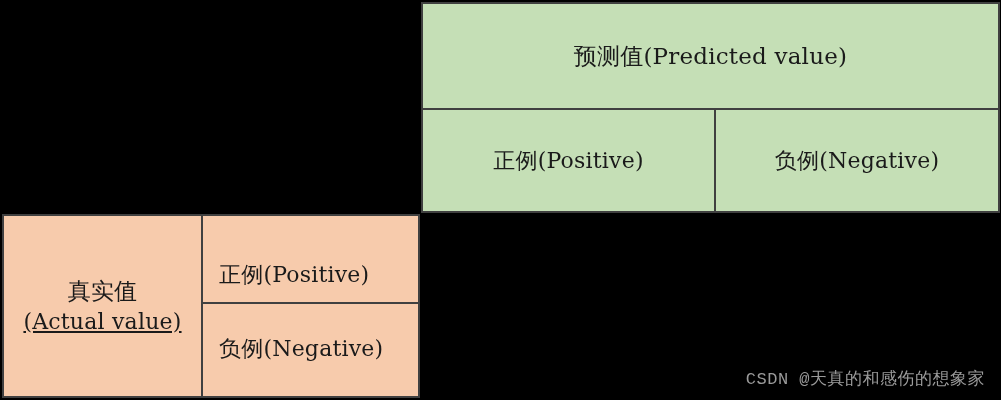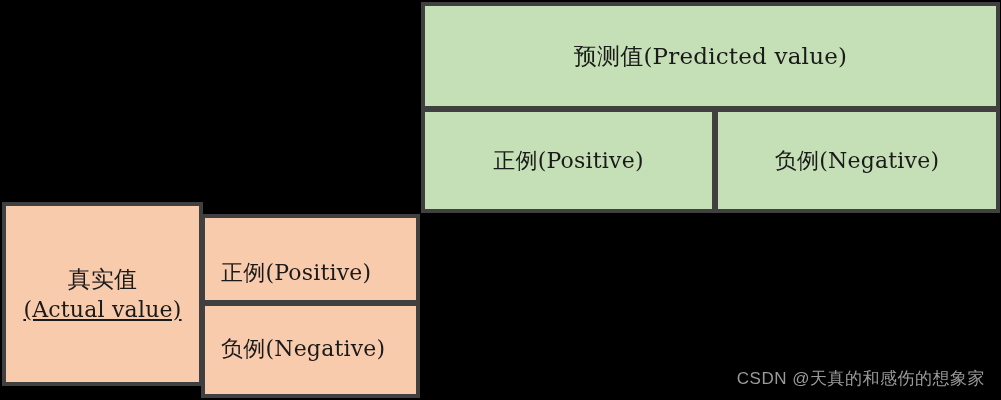--- a/index.html
+++ b/index.html
@@ -13,21 +13,21 @@
     height: 400px;
     background: #000000;
     overflow: hidden;
     font-family: "DejaVu Serif", serif;
   }
 
   
   .cell {
     position: absolute;
     box-sizing: border-box;
-    border: 4px solid #404040;
+    border: 2px solid #404040;
     display: flex;
     align-items: center;
     justify-content: center;
     color: #1a1a1a;
     line-height: 1.25;
     white-space: pre-line;
   }
   .green { background: #c5dfb6; }
   .peach { background: #f7cbac; }
 
@@ -49,21 +49,21 @@
     left: 421px;  top: 108px;
     width: 295px; height: 105px;
   }
   #predicted-negative {
     left: 714px;  top: 108px;
     width: 286px; height: 105px;
   }
 
   
   #actual-header {
-    left: 2px;   top: 202px;
+    left: 2px;   top: 214px;
     width: 201px; height: 184px;
     text-align: center;
     flex-direction: column;
   }
   #actual-header .line { display: block; }
   #actual-header .line1 { font-size: 23px; }
   #actual-header .line2 { font-size: 22px; margin-top: 2px; text-decoration: underline; }
 
   #actual-positive {
     left: 201px; top: 214px;
@@ -79,21 +79,21 @@
     align-items: center;
     padding: 0 0 2px 16px;
   }
 
   
   #watermark {
     position: absolute;
     right: 16px;
     bottom: 10px;
     color: #9a9a9a;
-    font-family: Liberation Sans, sans-serif;
+    font-family: Liberation Mono, monospace;
     font-size: 17px;
     letter-spacing: 0.5px;
     white-space: nowrap;
     user-select: none;
   }
 </style>
 </head>
 <body>
 
 <div id="canvas">

